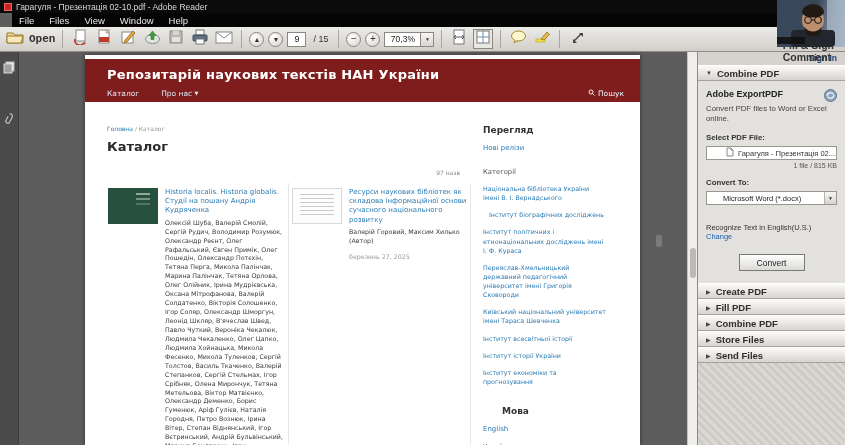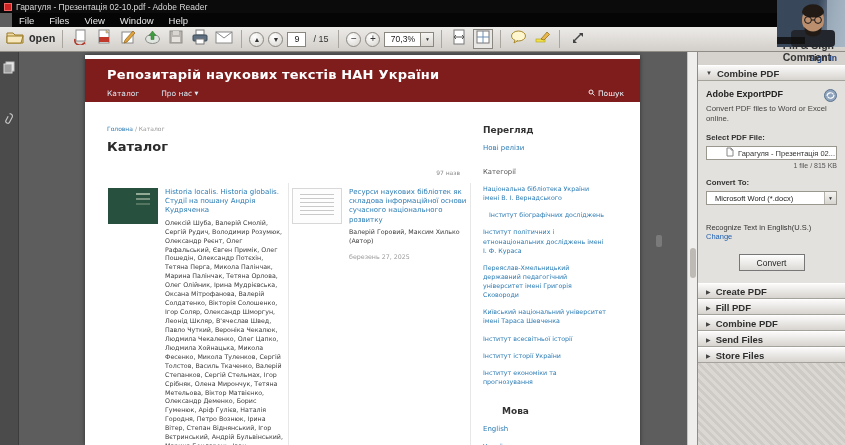--- a/index.html
+++ b/index.html
@@ -92,21 +92,21 @@
   .exp-product { font-size:9px; font-weight:bold; color:#222; }
   .exp-badge { position:absolute; right:8px; top:7px; }
   .exp-desc { margin-top:5px; font-size:7.8px; color:#444; line-height:1.3; }
   .exp-label { margin-top:9px; font-size:7.8px; font-weight:bold; color:#333; }
   .filebox { margin-top:4px; height:14px; background:#fff; border:1px solid #9a978f; display:flex;
              align-items:center; gap:4px; padding:0 19px; font-size:7.5px; color:#333;
              white-space:nowrap; overflow:hidden; }
   .filemeta { margin-top:2px; text-align:right; font-size:7px; color:#555; }
   .selbox { margin-top:4px; height:14px; background:#fff; border:1px solid #9a978f; display:flex;
             align-items:center; font-size:7.5px; color:#222; }
-  .selbox .seltext { flex:1; padding-left:8px; white-space:nowrap; overflow:hidden; }
+  .selbox .seltext { flex:1; padding-left:16px; white-space:nowrap; overflow:hidden; }
   .selbox .selarrow { width:12px; height:100%; border-left:1px solid #b5b2ac;
                       background:linear-gradient(#f6f5f3,#d8d5d0); font-size:5px; color:#333;
                       display:flex; align-items:center; justify-content:center; }
   .recog { margin-top:18px; font-size:7.5px; color:#333; }
   .changelink { font-size:7.5px; color:#1c5fb0; }
   .convertbtn { margin:13px auto 0; display:block; width:66px; height:17px; border:1px solid #777;
                 background:linear-gradient(#fefefe,#dcdad6); font-size:8.5px; color:#222;
                 font-family:"Liberation Sans",sans-serif; }
   .hatch { flex:1; background:repeating-linear-gradient(45deg,#dbd8d3 0 3px,#cecbc6 3px 6px); }
 
@@ -407,25 +407,25 @@
     <div class="sec-head">
       <span class="tri">▶</span>
       <span>Fill PDF</span>
     </div>
     <div class="sec-head">
       <span class="tri">▶</span>
       <span>Combine PDF</span>
     </div>
     <div class="sec-head">
       <span class="tri">▶</span>
+      <span>Store Files</span>
+    </div>
+    <div class="sec-head">
+      <span class="tri">▶</span>
       <span>Send Files</span>
-    </div>
-    <div class="sec-head">
-      <span class="tri">▶</span>
-      <span>Store Files</span>
     </div>
     <div class="hatch"></div>
   </div>
 
   <div class="webcam">
     <svg width="68" height="47" viewBox="0 0 68 47">
       <rect x="50" y="0" width="18" height="47" fill="#a9b8c6" opacity="0.75"></rect>
       <rect x="14" y="30" width="44" height="17" rx="4" fill="#23262c"></rect>
       <ellipse cx="36" cy="20" rx="11" ry="13" fill="#bb8e6e"></ellipse>
       <path d="M25 16 a11 9 0 0 1 22 0 l-1-7 a11 8 0 0 0-20 0 z" fill="#221b15"></path>

